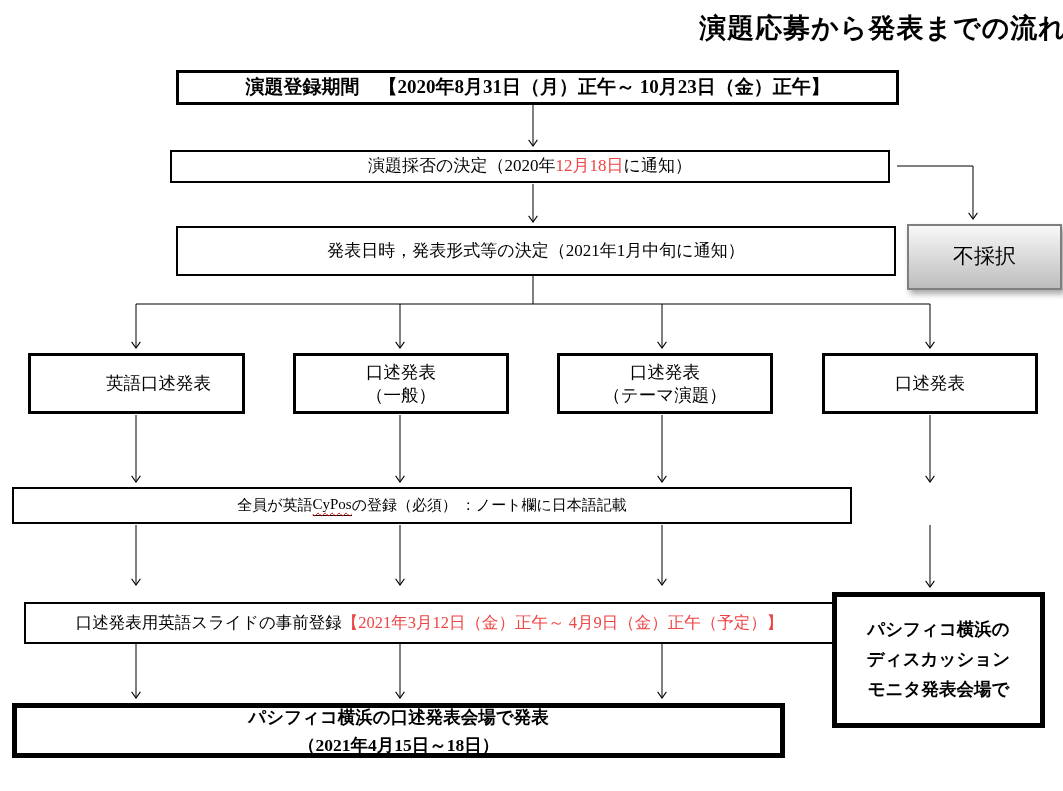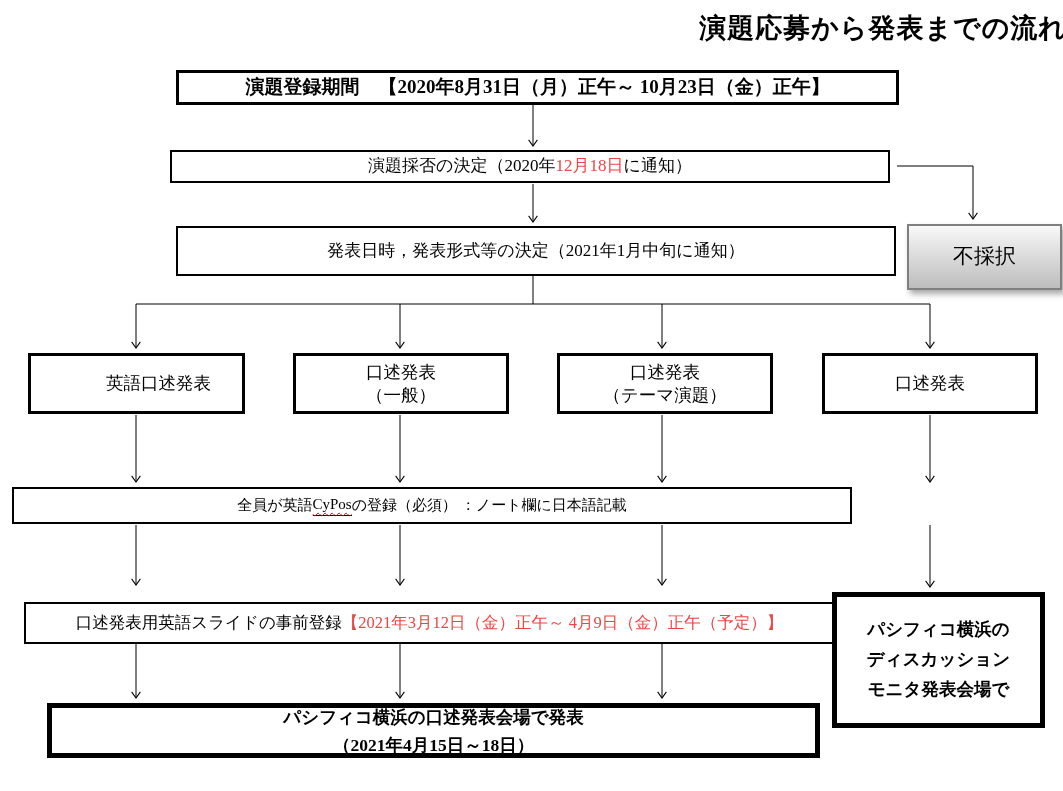--- a/index.html
+++ b/index.html
@@ -26,21 +26,21 @@
     border:2px solid #7f7f7f;background:linear-gradient(#f8f8f8,#bdbdbd);
     box-shadow:3px 4px 6px rgba(0,0,0,0.35);
   }
   .track{top:353px;height:61px;border-width:3px;font-size:17.5px;}
   #track-0{left:28px;width:217px;padding-left:44px;}
   #track-1{left:293px;width:216px;}
   #track-2{left:557px;width:216px;}
   #track-3{left:822px;width:216px;}
   #box-cypos{left:12px;top:487px;width:840px;height:37px;font-size:15px;}
   #box-slides{left:24px;top:590px;width:811px;height:42px;font-size:16.5px;margin-top:12px;}
-  #box-final{left:12px;top:703px;width:773px;height:55px;border-width:5px;font-weight:bold;font-size:17.5px;line-height:1.6;margin-left:35px;}
+  #box-final{left:12px;top:703px;width:773px;height:55px;border-width:5px;font-weight:bold;font-size:17.5px;line-height:1.6;}
   #box-monitor{left:832px;top:592px;width:213px;height:136px;border-width:5px;font-weight:bold;font-size:17.5px;line-height:1.7;}
   .red{color:#ef4444;}
   .spellcheck{
     border-bottom:1px solid #000;
     text-decoration:underline wavy #d40000 1px;
     text-underline-offset:3px;
   }
 </style>
 </head>
 <body>

